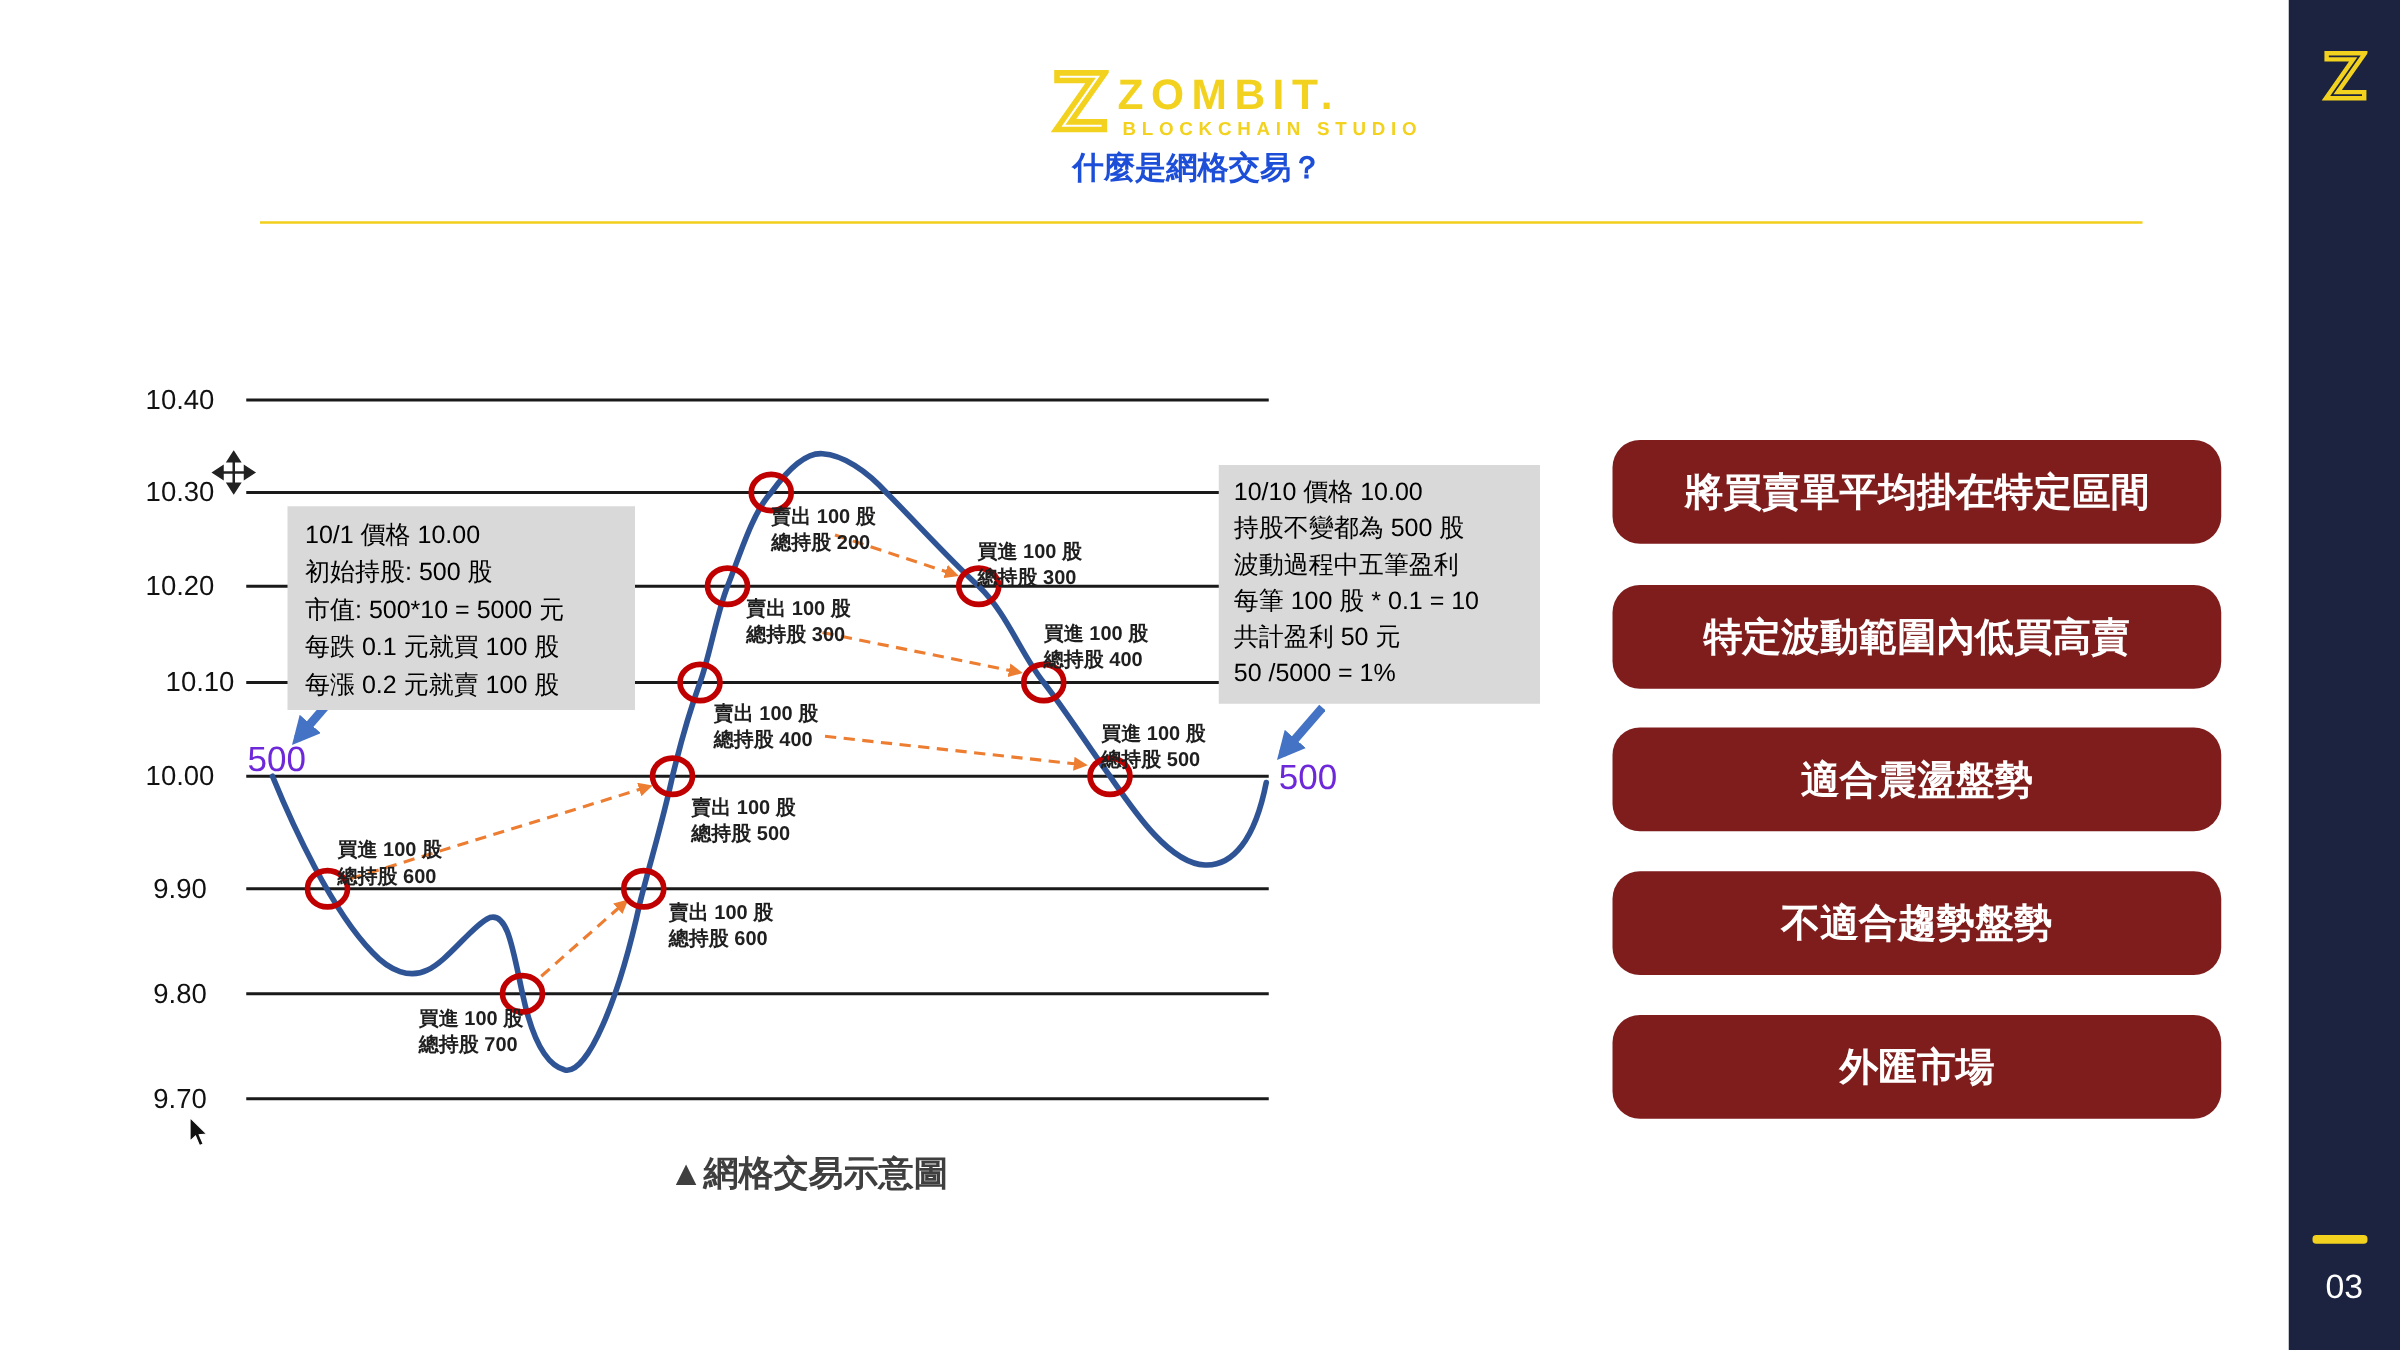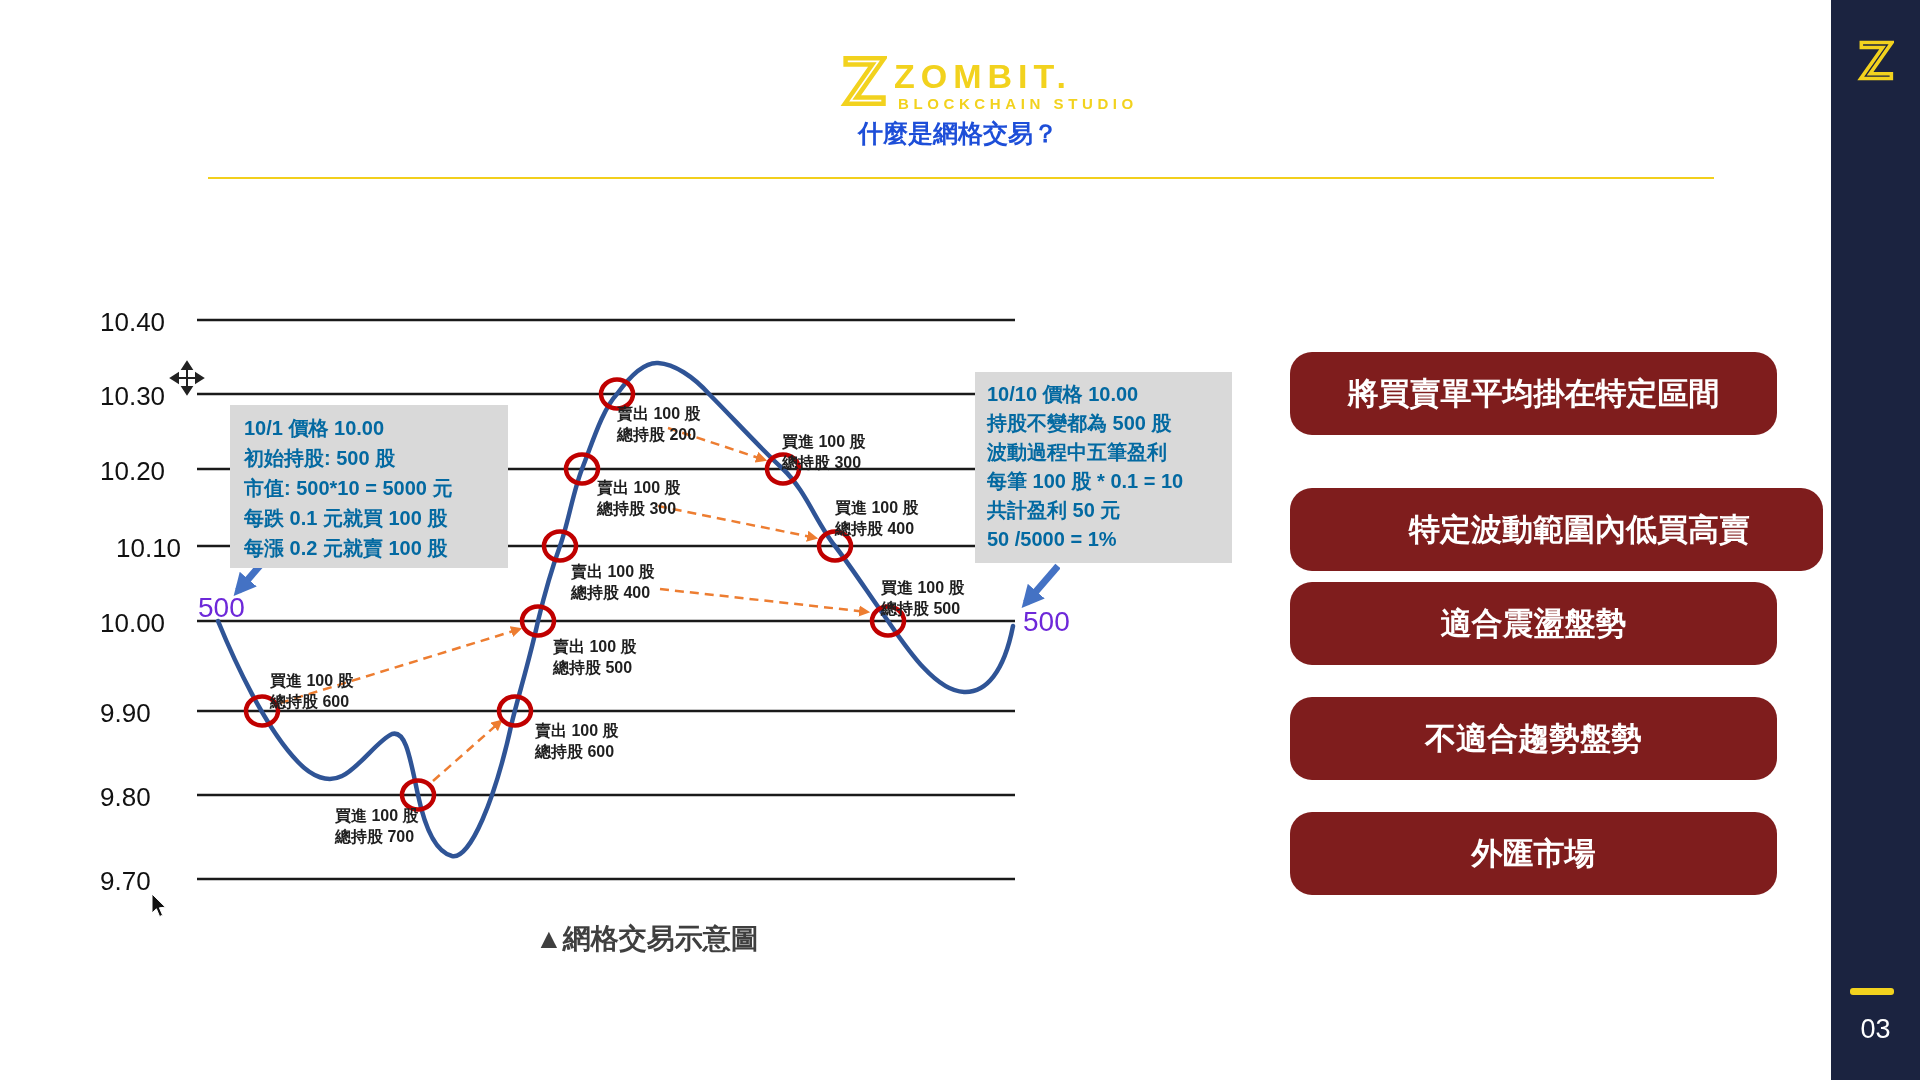--- a/index.html
+++ b/index.html
@@ -7,24 +7,24 @@
     width:1920px;height:1080px;position:relative;background:#ffffff;
     font-family:"Liberation Sans","DejaVu Sans",sans-serif;overflow:hidden;
   }
   .abs{position:absolute;}
   
   .brand{color:#F2D21E;font-weight:800;font-size:34px;letter-spacing:6px;white-space:nowrap;}
   .brand-sub{color:#F2D21E;font-weight:700;font-size:15px;letter-spacing:4.6px;white-space:nowrap;}
   .page-title{color:#1d4ed8;font-weight:800;font-size:25px;text-align:center;white-space:nowrap;}
   .title-rule{background:#F2CF1C;height:2px;}
   
-  .ytick{width:88px;text-align:left;font-size:26px;color:#111;white-space:nowrap;}
+  .ytick{width:88px;text-align:center;font-size:22px;color:#111;white-space:nowrap;}
   .annotation{font-size:16px;line-height:21px;font-weight:700;color:#1f1f1f;white-space:nowrap;}
   .holding-label{font-size:28px;font-weight:400;color:#6d28d9;white-space:nowrap;}
-  .infobox{background:#D9D9D9;color:#0369a1;font-weight:700;}
+  .infobox{background:#D9D9D9;color:#000000;font-weight:400;}
   .infobox .line{white-space:nowrap;}
   .infobox-left{width:278px;height:163px;padding:8px 0 0 14px;font-size:20px;line-height:30px;box-sizing:border-box;}
   .infobox-right{width:257px;height:191px;padding:8px 0 0 12px;font-size:20px;line-height:29px;box-sizing:border-box;}
   .caption{font-size:28px;font-weight:600;color:#3F3F3F;white-space:nowrap;}
   
   .pill{
     left:1290px;width:487px;height:83px;background:#7f1d1d;border-radius:22px;
     display:flex;align-items:center;justify-content:center;
     color:#ffffff;font-weight:800;font-size:31px;white-space:nowrap;
   }
@@ -180,21 +180,21 @@
   <div class="line">每筆 100 股 * 0.1 = 10</div>
   <div class="line">共計盈利 50 元</div>
   <div class="line">50 /5000  = 1%</div>
 </div>
 
 <div class="abs caption" style="left:535px;top:920px;">▲網格交易示意圖</div>
 
 <div class="abs pill" style="top:352px;">
     <span>將買賣單平均掛在特定區間</span>
   </div>
-<div class="abs pill" style="top:488px;padding-left:46px;">
+<div class="abs pill" style="top:468px;">
     <span>特定波動範圍內低買高賣</span>
   </div>
 <div class="abs pill" style="top:582px;">
     <span>適合震盪盤勢</span>
   </div>
 <div class="abs pill" style="top:697px;">
     <span>不適合趨勢盤勢</span>
   </div>
 <div class="abs pill" style="top:812px;">
     <span>外匯市場</span>

